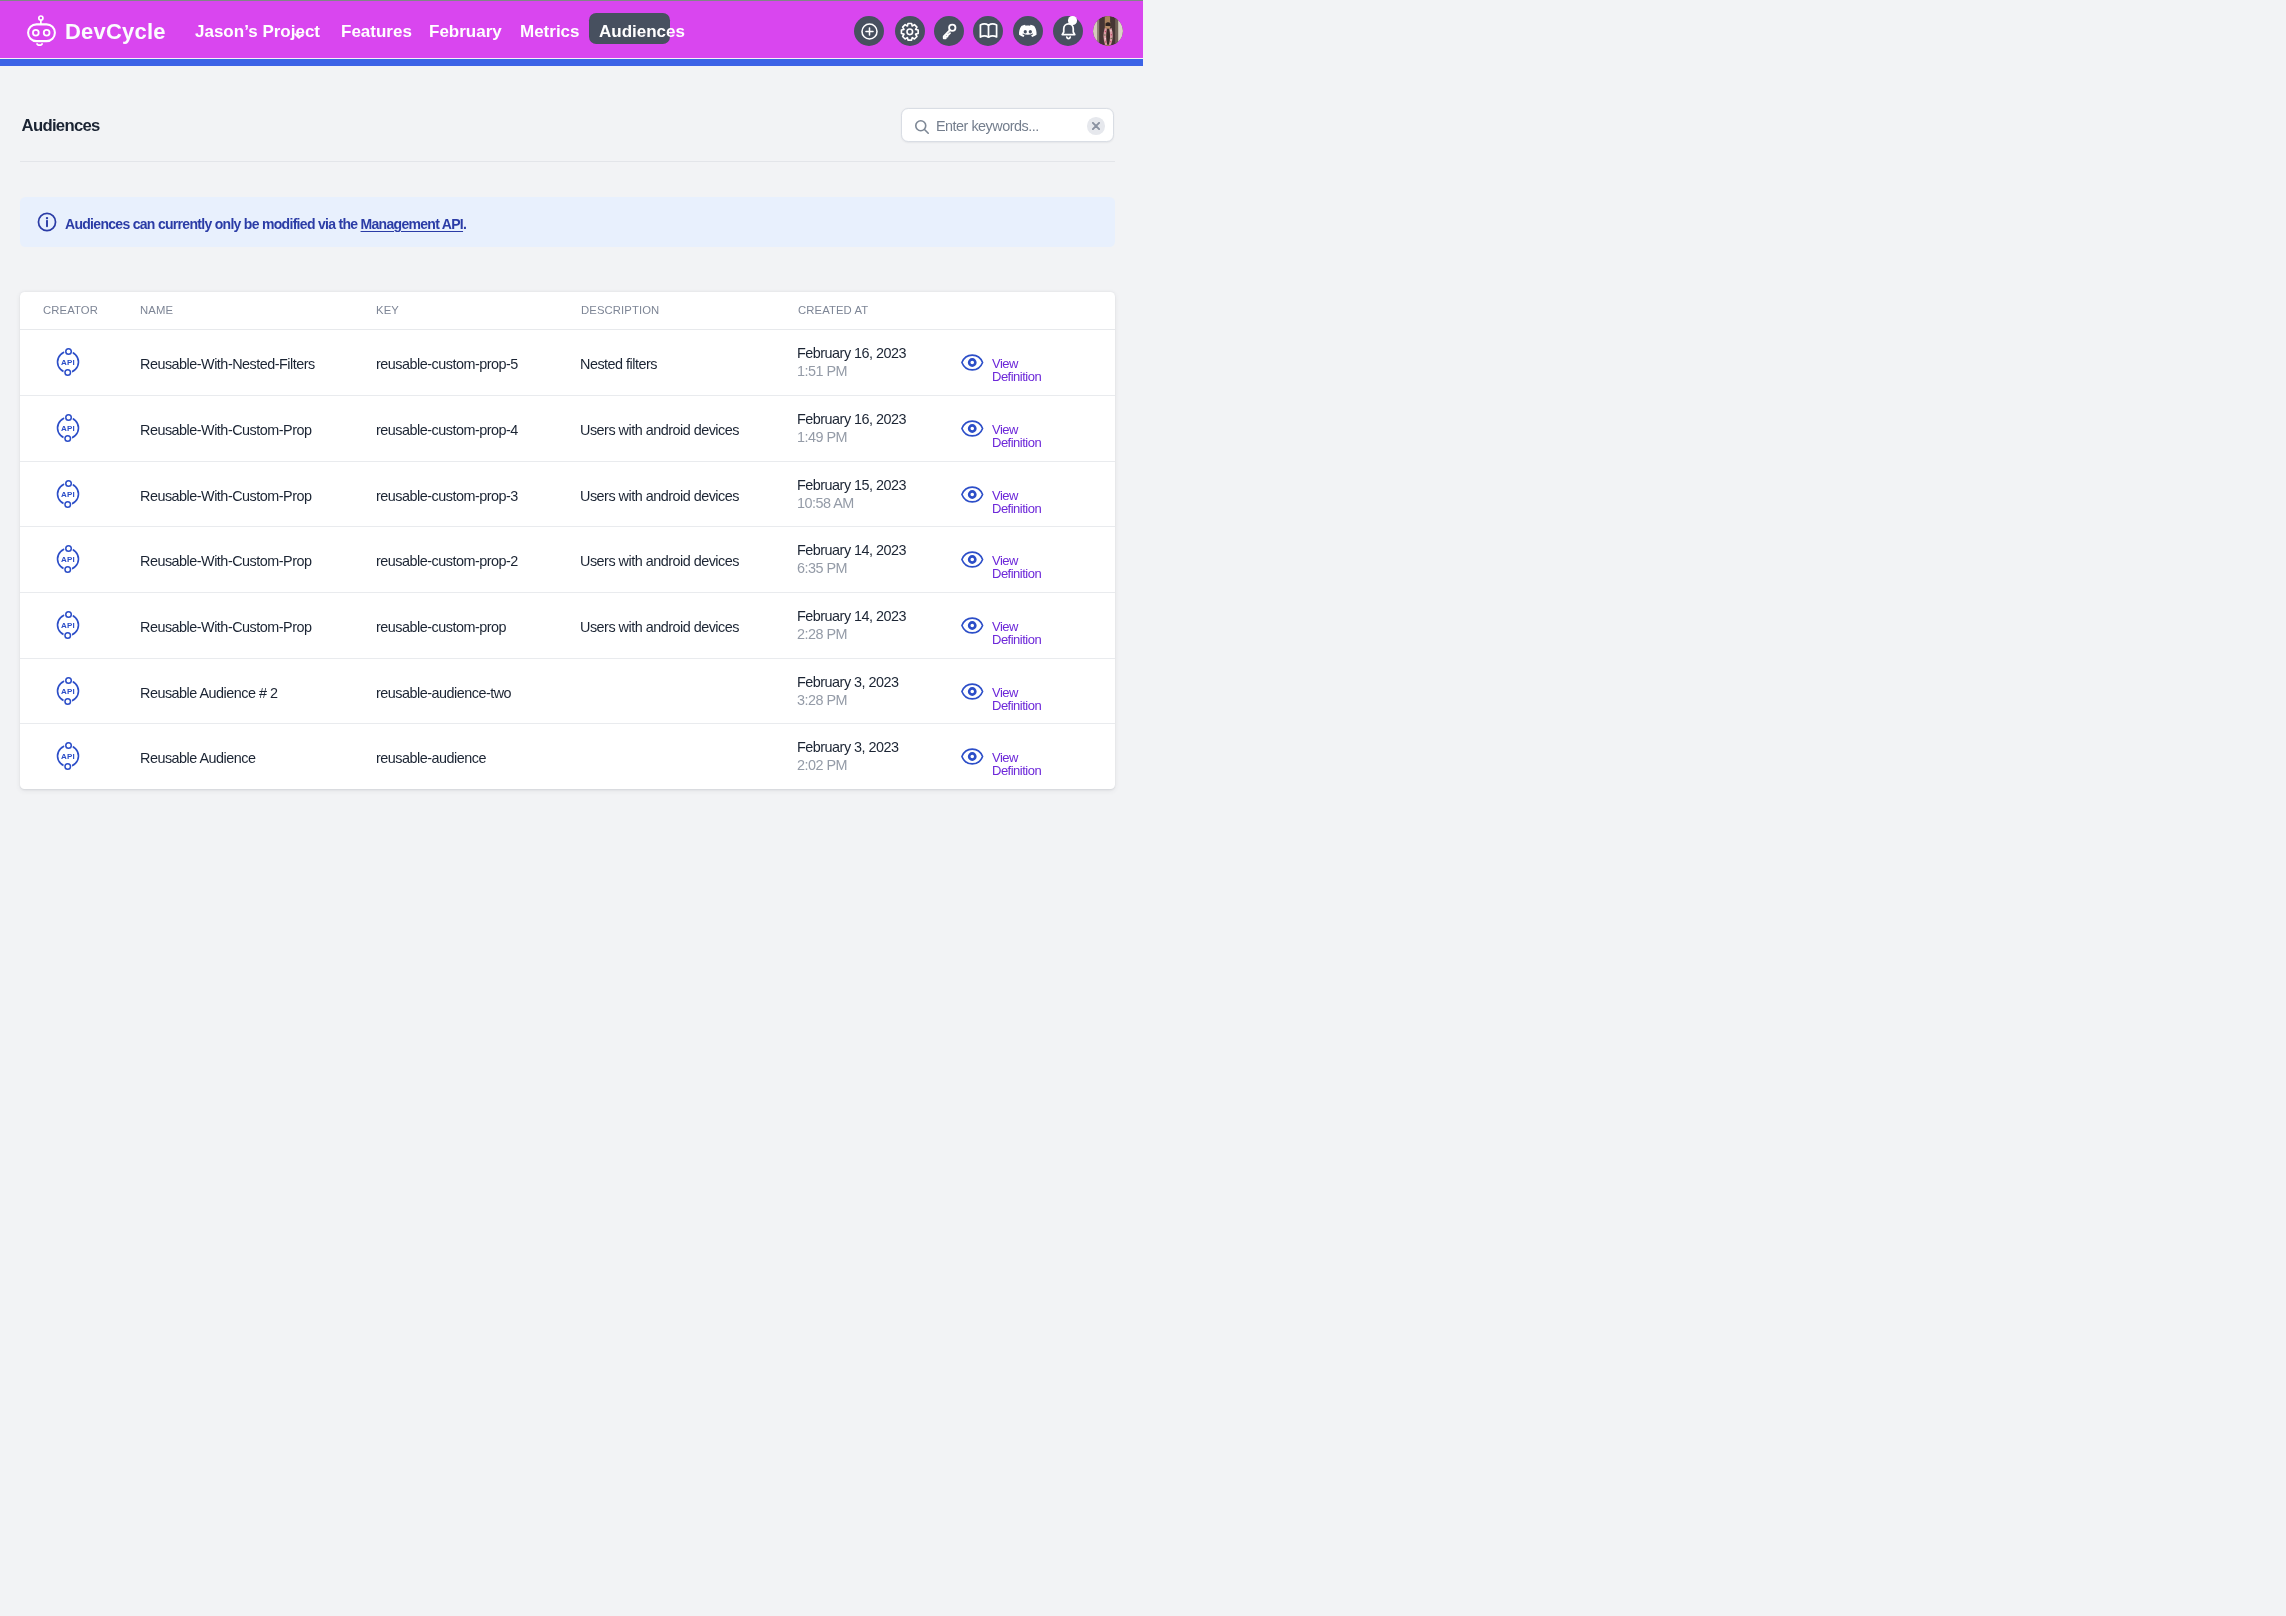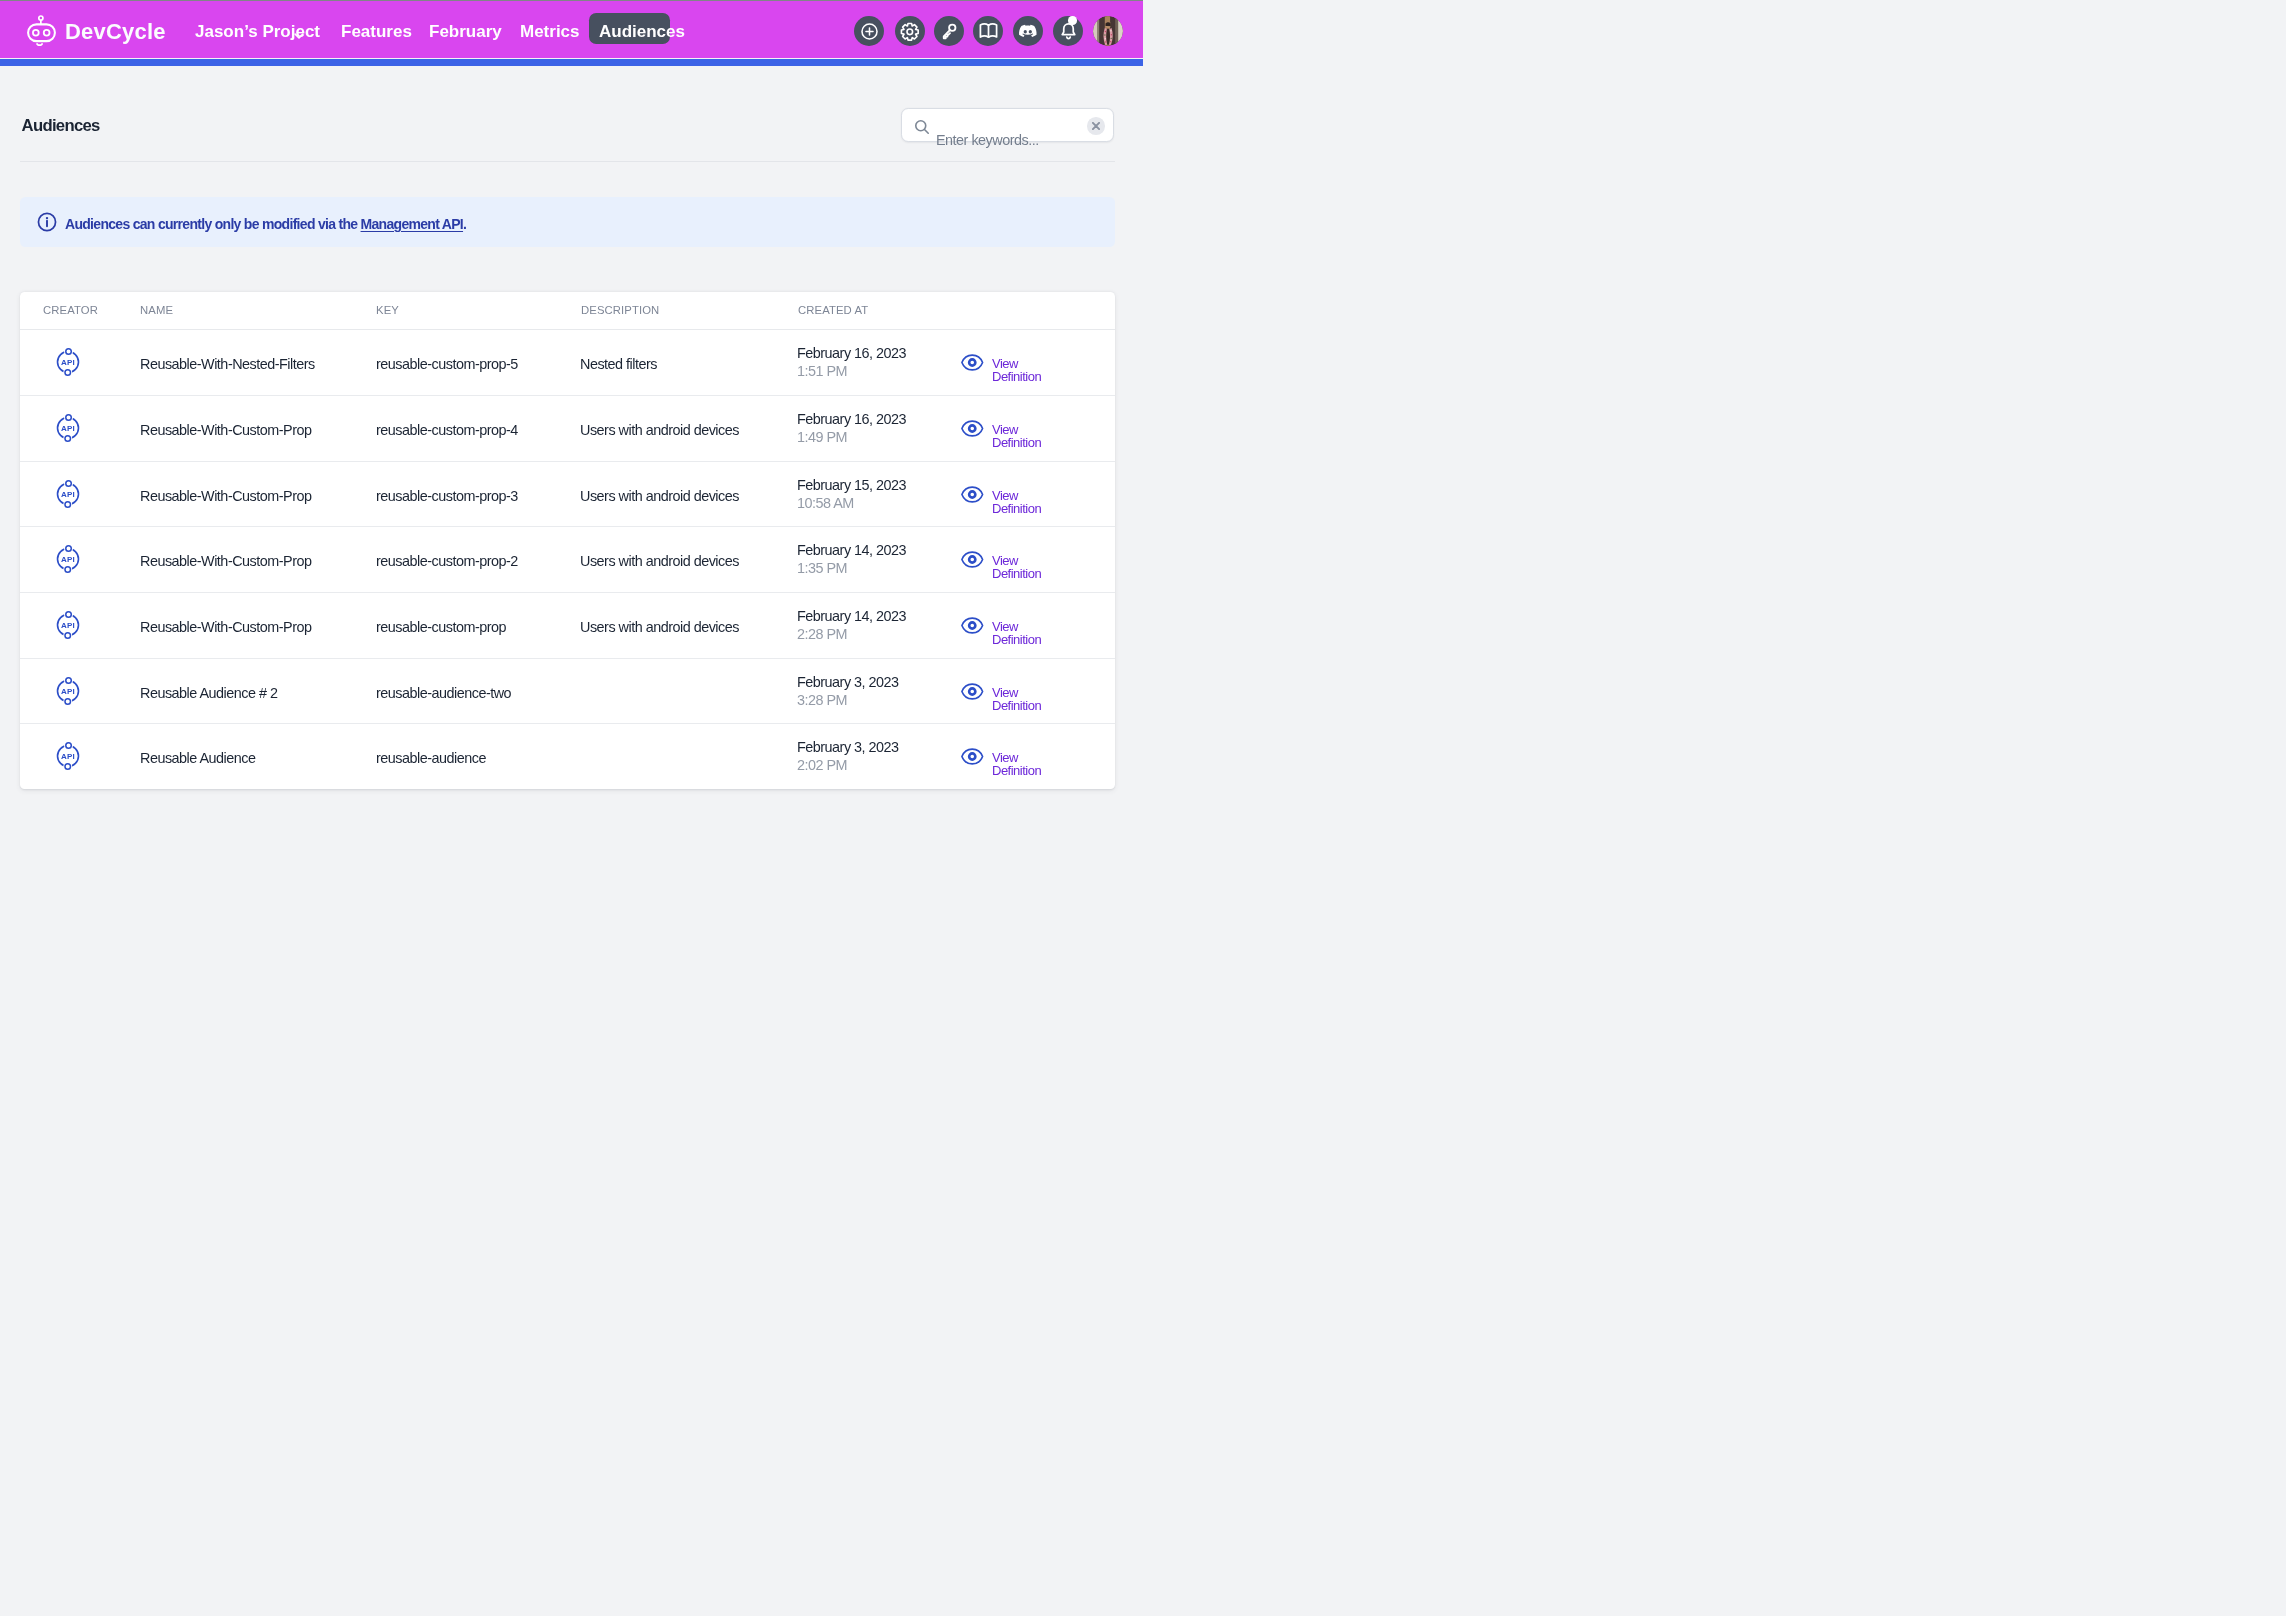--- a/index.html
+++ b/index.html
@@ -116,21 +116,21 @@
     </div>
     <div style="position:absolute;left:1068px;top:15px;width:8.5px;height:8.5px;border-radius:50%;background:#fff"></div>
 </div>
 <div class="bluebar"></div>
 <h1>Audiences</h1>
 <div class="search">
   <div style="position:absolute;left:12px;top:9.5px"><svg width="16" height="16" viewBox="0 0 18 18" fill="none" stroke="#7d8795" stroke-width="1.8" stroke-linecap="round">
         <circle cx="7.6" cy="7.6" r="5.6"></circle>
         <path d="M11.8,11.8 L16,16"></path>
       </svg></div>
-  <div style="position:absolute;left:34px;top:24px;font-size:14.4px;color:#747e8d;line-height:1;letter-spacing:-0.5px">Enter keywords...</div>
+  <div style="position:absolute;left:34px;top:10px;font-size:14.4px;color:#747e8d;line-height:1;letter-spacing:-0.5px">Enter keywords...</div>
   <div style="position:absolute;left:185px;top:8.3px;width:17.6px;height:17.6px;border-radius:50%;background:#e6e8ed;display:flex;align-items:center;justify-content:center">
       <svg width="8" height="8" viewBox="0 0 9 9" stroke="#8a92a1" stroke-width="2.2" stroke-linecap="round">
         <path d="M1,1 L8,8 M8,1 L1,8"></path>
       </svg>
     </div>
 </div>
 <div class="hr"></div>
 <div class="banner">
   <div style="position:absolute;left:17px;top:15.3px"><svg width="20" height="20" viewBox="0 0 22 22">
         <circle cx="11" cy="11" r="9.4" fill="none" stroke="#2b3ca6" stroke-width="1.9"></circle>
@@ -219,21 +219,21 @@
 <circle cx="13.2" cy="28.3" r="5" fill="#fff"></circle>
 <circle cx="14.1" cy="4.7" r="3.1" fill="#fff" stroke="#2c4ec8" stroke-width="1.7"></circle>
 <circle cx="13.2" cy="28.3" r="3.1" fill="#fff" stroke="#2c4ec8" stroke-width="1.7"></circle>
 <text x="13.5" y="19.9" font-family="Liberation Sans, sans-serif" font-size="9" font-weight="bold" fill="#2c4ec8" text-anchor="middle" letter-spacing="0.2">API</text>
 </svg></div>
 <div class="cell" style="left:120px">Reusable-With-Custom-Prop</div>
 <div class="cell" style="left:356px">reusable-custom-prop-2</div>
 <div class="cell" style="left:560px">Users with android devices</div>
 <div class="datec">
       <div>February 14, 2023</div>
-      <div class="time">1:35 PM</div>
+      <div class="time">6:35 PM</div>
     </div>
 <div class="eyeic"><svg width="22.5" height="17" viewBox="0 0 25 18.4">
 <path d="M1,9.2 C5.2,-1.8 19.8,-1.8 24,9.2 C19.8,20.2 5.2,20.2 1,9.2 Z" fill="none" stroke="#2c4ec8" stroke-width="1.8" stroke-linejoin="round"></path>
 <circle cx="12.5" cy="9.2" r="3.45" fill="none" stroke="#2c4ec8" stroke-width="2.9"></circle>
 </svg></div>
 <div class="viewdef">View Definition</div>
 </div>
 <div class="row" style="top:592px">
 <div class="apiico"><svg width="24" height="30" viewBox="0 0 27 33">
 <circle cx="13.5" cy="16.5" r="11.8" fill="none" stroke="#2c4ec8" stroke-width="1.8"></circle>

